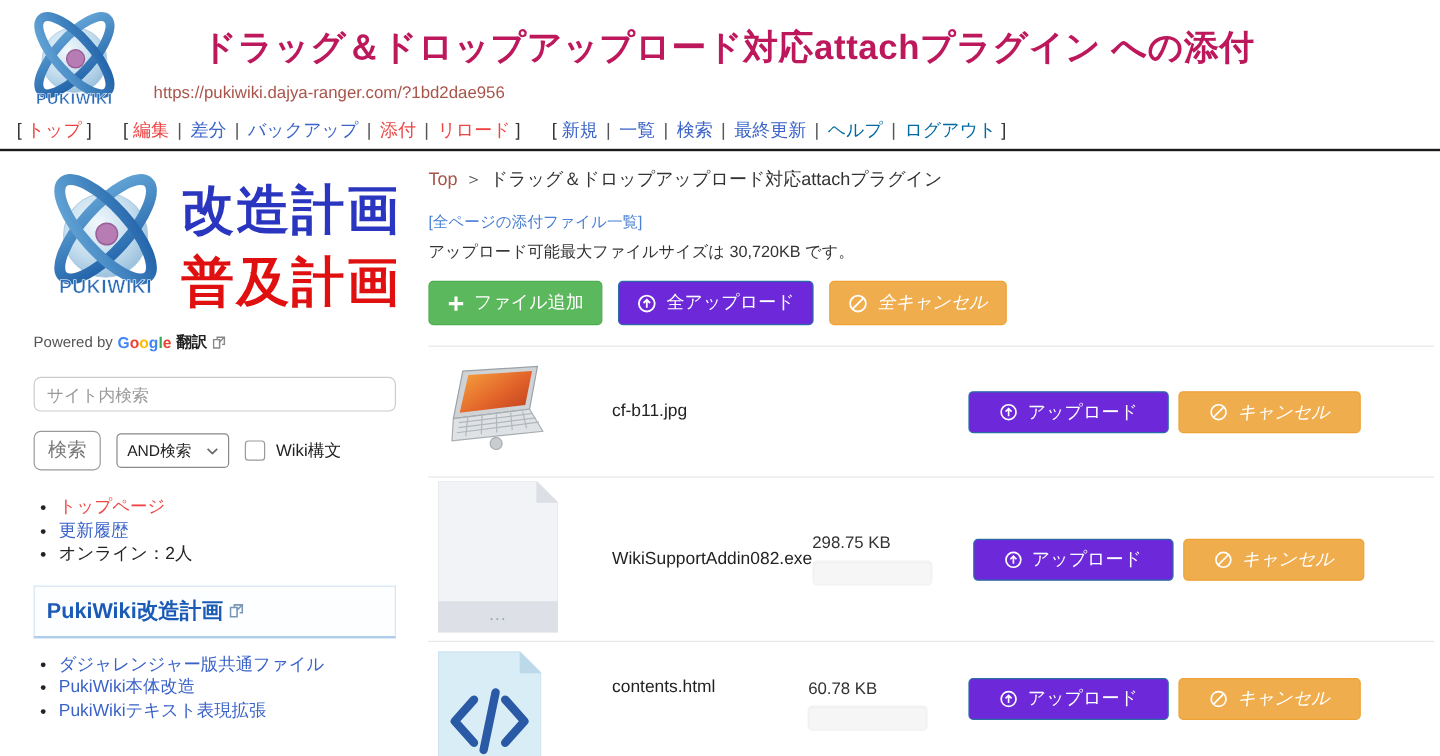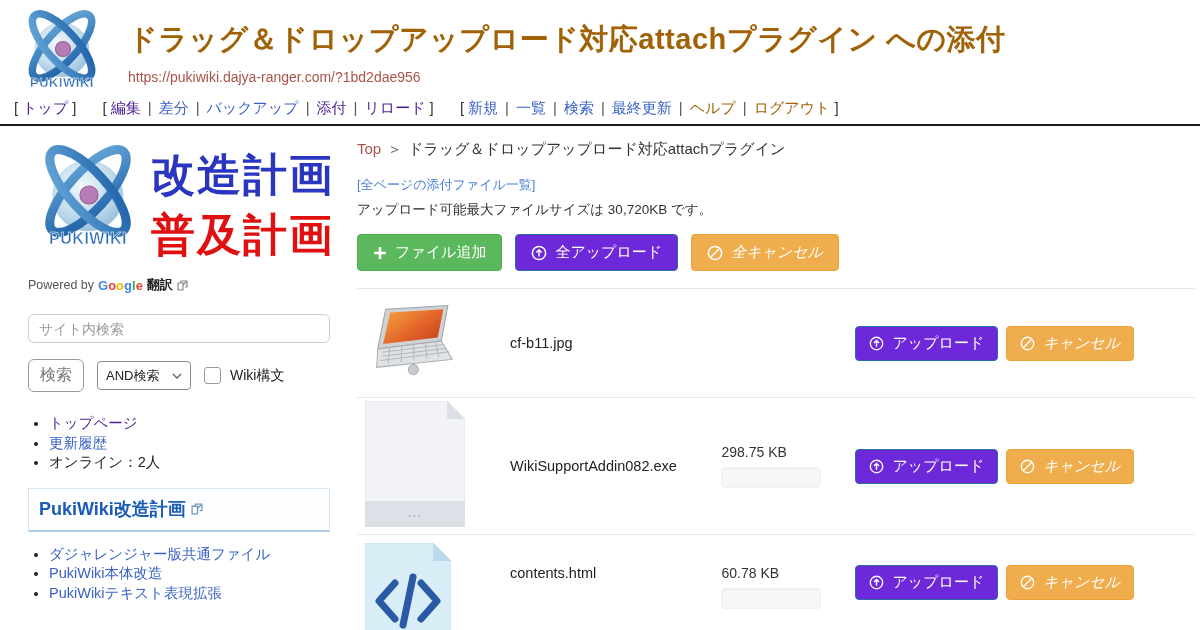--- a/index.html
+++ b/index.html
@@ -3,31 +3,31 @@
 <meta charset="utf-8">
 <style>
   * { box-sizing: border-box; margin: 0; padding: 0; }
   html,body { width:1200px; height:630px; overflow:hidden; background:#fff;
     font-family:"Liberation Sans", sans-serif; }
 
   
   .header { position:relative; height:95px; }
   .header-logo { position:absolute; left:12px; top:4px; }
   .header-text { padding:20px 0 0 128px; }
-  .page-title { font-size:29px; font-weight:bold; color:#a16207; letter-spacing:0.5px; }
+  .page-title { font-size:29px; font-weight:bold; color:#be185d; letter-spacing:0.5px;margin-left:40px; }
   .page-url { margin-top:9px; font-size:14px; color:#a9544a; }
 
   
   .navbar { padding:4px 0 6px 10px; font-size:15px; color:#222; }
   .nav-group { margin-right:14px; }
   .nav-bracket { color:#333; margin:0 4px; }
   .nav-pipe { color:#555; margin:0 7px; }
-  .c-visited { color:#4c1d95; text-decoration:none; }
+  .c-visited { color:#ef4444; text-decoration:none; }
   .c-link { color:#3a62c8; text-decoration:none; }
-  .c-light { color:#a16207; text-decoration:none; }
+  .c-light { color:#0369a1; text-decoration:none; }
   .black-rule { border-bottom:2px solid #1b1b1b; }
 
   
   .layout { display:flex; height:508px; }
   .sidebar { width:345px; padding:12px 15px 0 28px; flex:none; }
   .main { flex:1; padding:14px 0 0 12px; }
 
   
   .side-logo { display:block; margin-bottom:12px; }
   .fake-select { display:flex; align-items:center; justify-content:space-between;
@@ -68,21 +68,21 @@
   .attach-list-link { display:inline-block; margin-top:17px; font-size:13px;
     color:#4a7fd4; text-decoration:none; }
   .max-size { margin-top:7px; font-size:13.5px; color:#333; }
   .action-row { margin-top:15px; display:flex; gap:13px; }
   .btn { display:inline-flex; align-items:center; gap:8px; border-radius:4px;
     color:#fff; font-size:15px; padding:8px 15px; cursor:pointer; border:1px solid transparent;
     font-family:"Liberation Sans", sans-serif; }
   .btn-green { background:#5cb85c; border-color:#4cae4c; }
   .btn-blue { background:#6d28d9; border-color:#2a6da6; }
   .btn-orange { background:#f0ad4e; border-color:#eea236;font-style:italic; }
-  .btn-sm { padding:7px 13px; }
+  .btn-sm { padding:7px 25px; }
 
   .file-table { margin-top:17px; }
   .row-sep { border-top:1px solid #e7e7e7; margin-right:5px; }
   .file-row { display:flex; align-items:center; padding:6px 66px 6px 8px; }
   .file-row.r1 { height:108px; }
   .file-row.r2 { height:136px; }
   .file-row.r3 { height:100px; align-items:flex-start; padding-top:8px; }
   .icon-col { width:145px; flex:none; }
   .name-col { flex:1; font-size:14.5px; color:#222; }
   .r3 .name-col, .r3 .size-col, .r3 .btn-col { margin-top:22px; }

